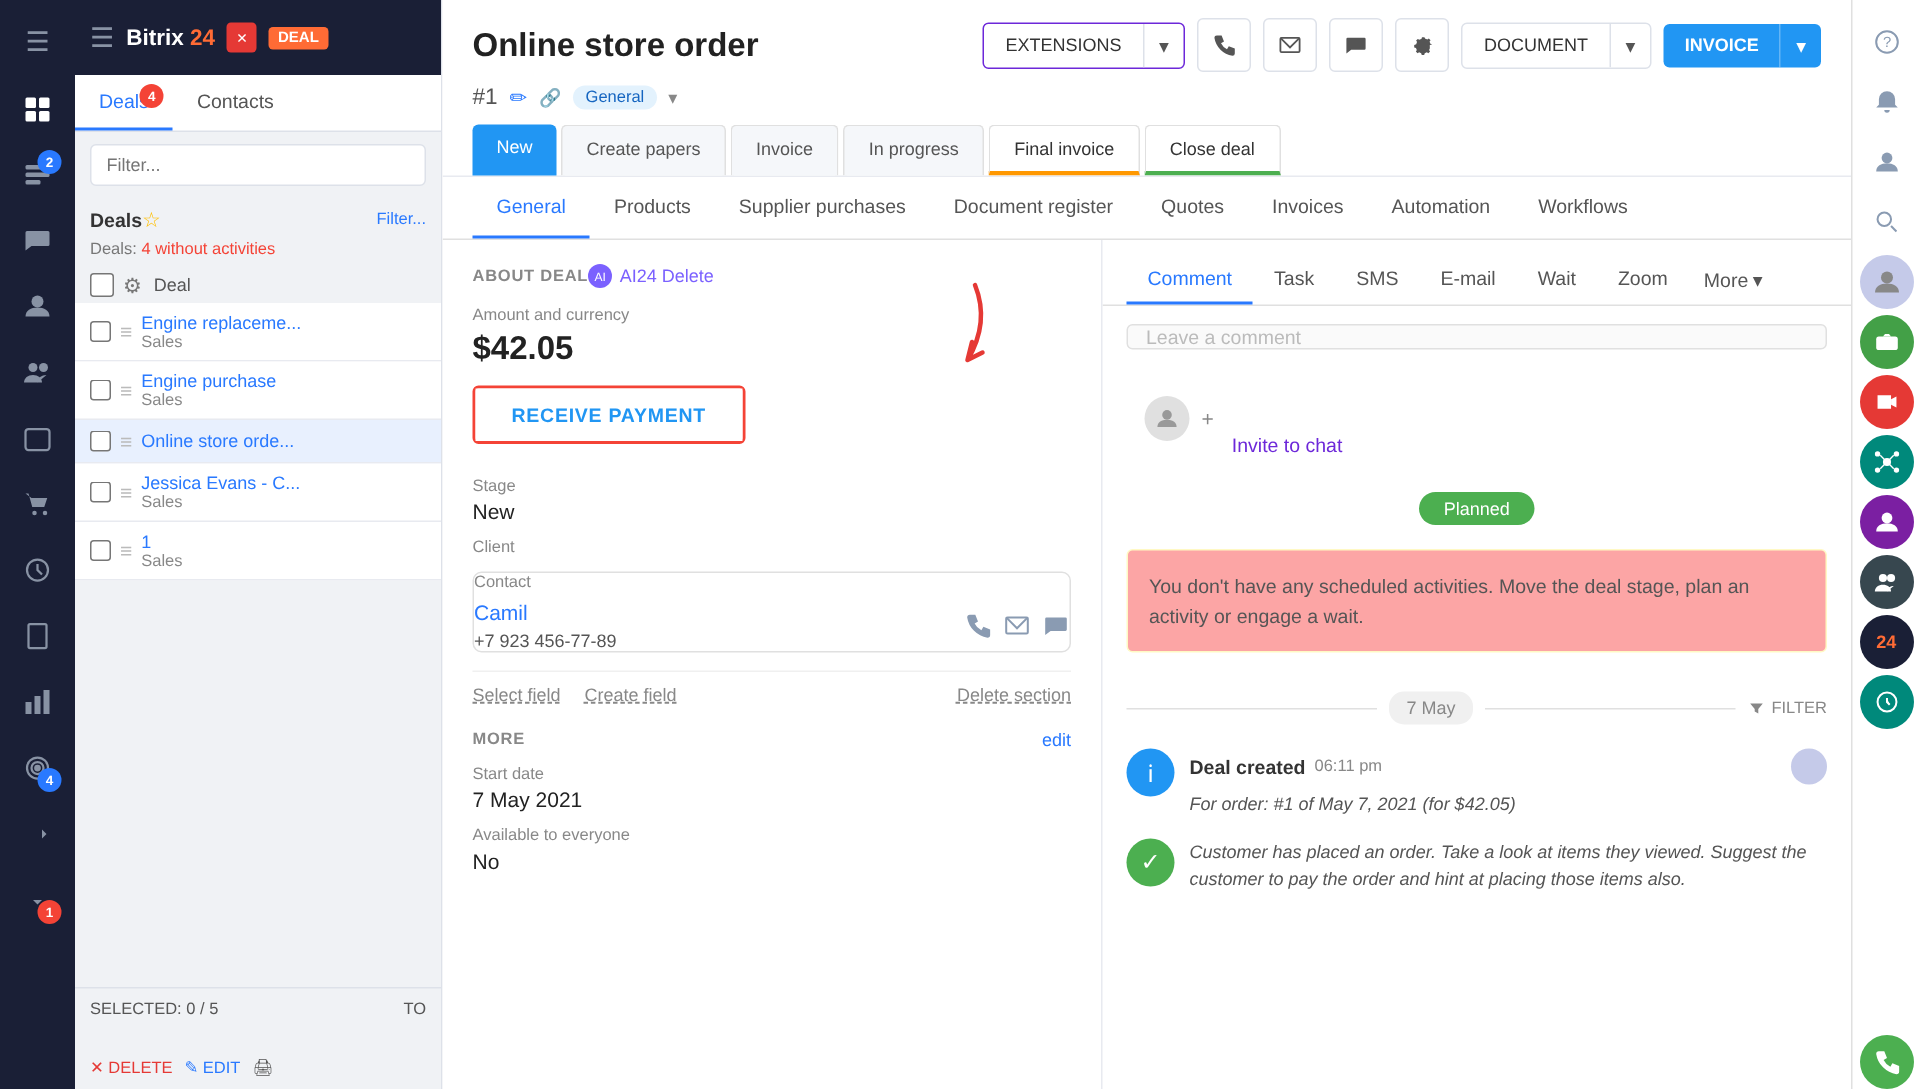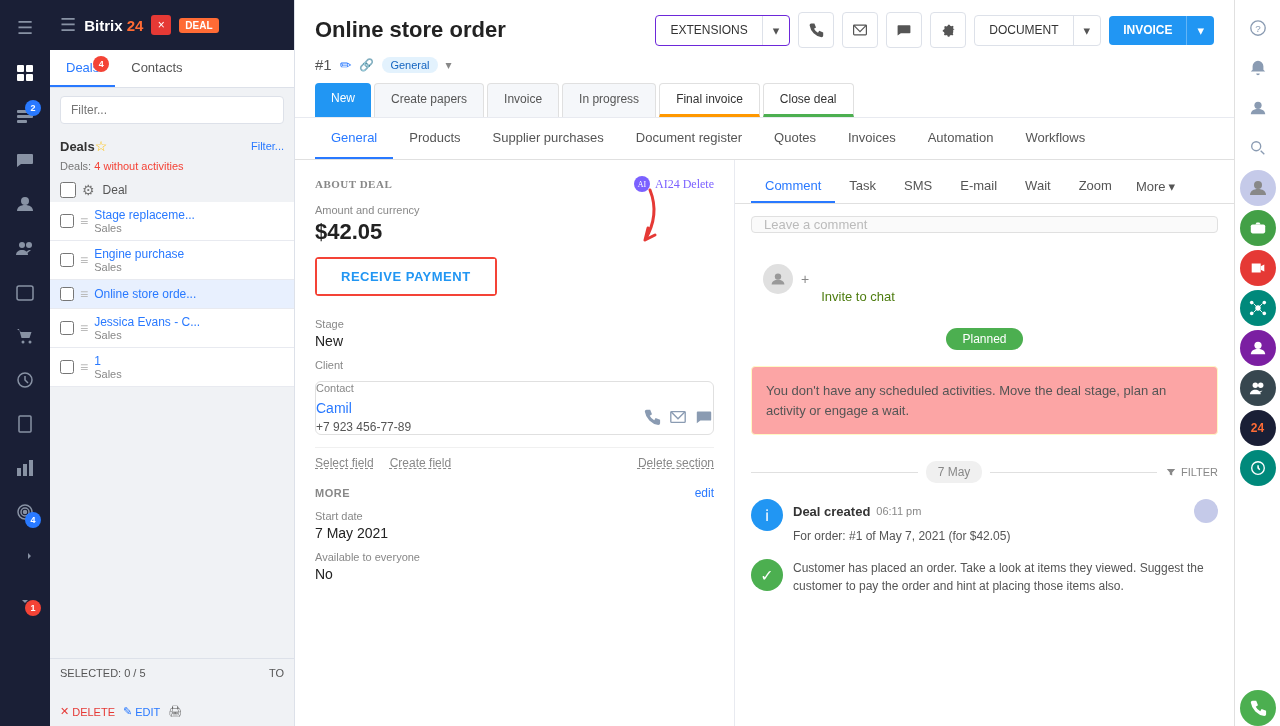--- a/index.html
+++ b/index.html
@@ -125,21 +125,21 @@
     .content-area { display: flex; flex: 1; overflow: hidden; }
 
     
     .deal-tabs { display: flex; border-bottom: 1px solid #e0e0e0; padding: 0 20px; background: #fff; flex-shrink: 0; }
     .deal-tab { padding: 12px 16px; font-size: 13px; color: #555; cursor: pointer; border-bottom: 2px solid transparent; }
     .deal-tab.active { color: #2979ff; border-bottom: 2px solid #2979ff; font-weight: 500; }
 
     
     .deal-left { width: 440px; padding: 16px 20px; overflow-y: auto; border-right: 1px solid #e8eaf0; flex-shrink: 0; }
 
-    .about-deal-header { display: flex; align-items: center; justify-content: space-between; margin-bottom: 12px; font-family: Liberation Serif, serif; }
+    .about-deal-header { display: flex; align-items: center; margin-bottom: 12px; }
     .about-deal-title { font-size: 11px; font-weight: 600; color: #888; letter-spacing: 0.5px; text-transform: uppercase; }
     .ai24-scoring { display: flex; align-items: center; gap: 5px; color: #7b61ff; font-size: 12px; cursor: pointer; }
     .ai24-icon { width: 16px; height: 16px; background: #7b61ff; border-radius: 50%; color: #fff; font-size: 8px; display: flex; align-items: center; justify-content: center; }
 
     .field-label { font-size: 11px; color: #888; margin-bottom: 3px; margin-top: 10px; }
     .field-value { font-size: 14px; color: #222; font-weight: 500; }
     .amount-value { font-size: 22px; font-weight: 600; color: #222; }
     .receive-payment-btn { background: #fff; color: #2196f3; border: none; padding: 10px 24px; font-size: 13px; font-weight: 700; cursor: pointer; letter-spacing: 0.5px; display: block; }
 
     .client-section { border: 1px solid #e0e0e0; border-radius: 6px; padding: 0; margin-top: 10px; background: #fff; }
@@ -165,21 +165,21 @@
     .activity-tab { padding: 8px 14px; font-size: 13px; color: #555; cursor: pointer; border-bottom: 2px solid transparent; }
     .activity-tab.active { color: #2979ff; border-bottom: 2px solid #2979ff; }
     .activity-tab-more { padding: 8px 10px; font-size: 13px; color: #555; cursor: pointer; display: flex; align-items: center; gap: 3px; }
 
     .activity-body { flex: 1; overflow-y: auto; padding: 12px 16px; }
 
     .comment-input { width: 100%; padding: 0 12px; border: 1px solid #e0e0e0; border-radius: 4px; font-size: 13px; color: #999; background: #fafafa; cursor: text; margin-bottom: 12px; }
 
     .invite-chat { display: flex; align-items: center; gap: 8px; padding: 8px 12px; color: #555; cursor: pointer; }
     .invite-avatar { width: 30px; height: 30px; background: #e0e0e0; border-radius: 50%; display: flex; align-items: center; justify-content: center; color: #777; font-size: 14px; }
-    .invite-text { font-size: 13px; color: #4d7c0f; margin-top: 36px; }
+    .invite-text { font-size: 13px; color: #6d28d9; margin-top: 36px; }
 
     .planned-badge { background: #4caf50; color: #fff; padding: 4px 16px; border-radius: 12px; font-size: 12px; font-weight: 500; display: inline-block; margin: 8px auto; }
     .planned-center { text-align: center; margin: 8px 0; }
 
     .no-activities { background: #fca5a5; border: 1px solid #fff9c4; border-radius: 4px; padding: 14px; font-size: 13px; color: #555; line-height: 1.5; margin-bottom: 18px; }
 
     .date-separator { text-align: left; font-size: 12px; color: #888; background: #f0f0f0; padding: 4px 12px; border-radius: 10px; display: inline-block; margin: 8px auto; }
     .date-sep-wrapper { text-align: center; display: flex; align-items: center; gap: 8px; margin: 8px 0; }
     .date-sep-line { flex: 1; height: 1px; background: #e0e0e0; }
     .filter-btn { font-size: 11px; color: #888; cursor: pointer; display: flex; align-items: center; gap: 4px; margin-left: auto; }
@@ -187,21 +187,21 @@
     .activity-item { display: flex; gap: 10px; margin-bottom: 14px; }
     .activity-icon-wrap { flex-shrink: 0; }
     .act-icon { width: 32px; height: 32px; border-radius: 50%; display: flex; align-items: center; justify-content: center; font-size: 16px; }
     .act-icon.info { background: #2196f3; color: #fff; }
     .act-icon.green { background: #4caf50; color: #fff; }
     .activity-content { flex: 1; }
     .activity-meta { display: flex; align-items: center; gap: 6px; margin-bottom: 4px; }
     .activity-title { font-size: 13px; font-weight: 700; color: #333; }
     .activity-time { font-size: 11px; color: #888; }
     .activity-user-avatar { width: 24px; height: 24px; border-radius: 50%; background: #c5cae9; flex-shrink: 0; }
-    .activity-text { font-size: 12px; color: #555; line-height: 1.5; }
+    .activity-text { font-size: 12px; color: #555; line-height: 1.5; font-style: italic; }
 
     
     ::-webkit-scrollbar { width: 6px; }
     ::-webkit-scrollbar-thumb { background: #ccc; border-radius: 3px; }
 
     
     .red-arrow-svg { position: absolute; top: 185px; left: 590px; z-index: 20; pointer-events: none; }
   </style>
 </head>
 <body>
@@ -337,21 +337,21 @@
     <input type="checkbox" class="check" style="">
     <span class="gear">⚙</span>
     <span class="label">Deal</span>
   </div>
 
   <div class="crm-list">
     <div class="crm-deal-row">
       <input type="checkbox" class="crm-deal-check" style="">
       <span class="crm-deal-drag">≡</span>
       <div class="crm-deal-info">
-        <div class="crm-deal-name">Stage replaceme...</div>
+        <div class="crm-deal-name">Engine replaceme...</div>
         <div class="crm-deal-sub">Sales</div>
       </div>
     </div>
     <div class="crm-deal-row">
       <input type="checkbox" class="crm-deal-check" style="">
       <span class="crm-deal-drag">≡</span>
       <div class="crm-deal-info">
         <div class="crm-deal-name">Engine purchase</div>
         <div class="crm-deal-sub">Sales</div>
       </div>

